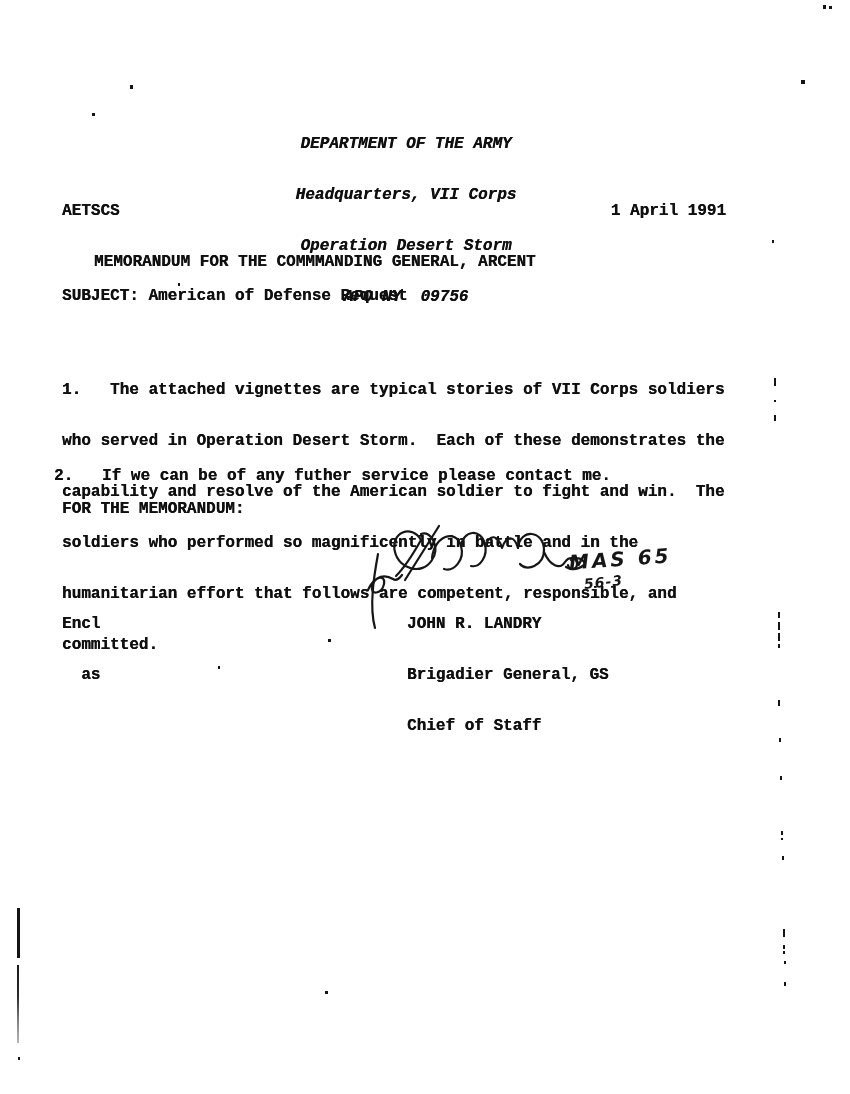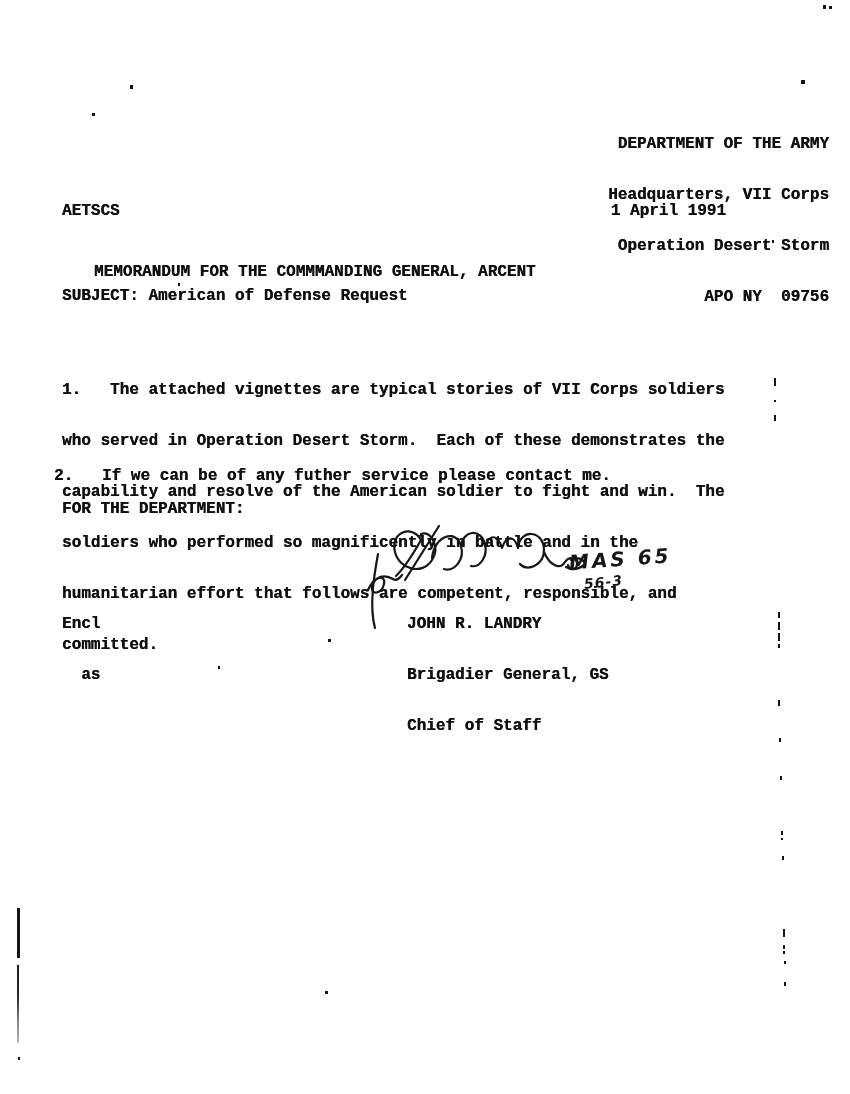--- a/index.html
+++ b/index.html
@@ -8,23 +8,23 @@
     width:850px;height:1094px;
     background:#ffffff;
     overflow:hidden;
     font-family:"Liberation Mono", monospace;
     font-weight:700;
     font-size:16px;
     line-height:17px;
     color:#101010;
   }
   .t{position:absolute;white-space:pre;text-shadow:0.3px 0 0 currentColor;}
-  .letterhead{left:17px;top:102px;width:812px;text-align:right;}
+  .letterhead{left:0;top:102px;width:812px;text-align:center;font-style:italic;}
   .symbol-date{left:62px;top:203px;width:664px;display:flex;justify-content:space-between;gap:44px;}
-  .memo-line{left:62px;top:264px;padding-left:32px;}
+  .memo-line{left:62px;top:254px;padding-left:32px;}
   .subject-line{left:62px;top:288px;}
   .para1{left:62px;top:348px;}
   .para2{left:54px;top:468px;}
   .closing{left:62px;top:501px;}
   .encl{left:62px;top:582px;text-align:right;}
   .sigblock{left:407px;top:582px;}
   .signature-svg{position:absolute;left:366px;top:524px;pointer-events:none;}
   .hand{position:absolute;font-family:"DejaVu Sans",sans-serif;font-style:italic;font-weight:700;color:#161616;}
   .hand1{left:569px;top:551px;font-size:20px;letter-spacing:3px;transform:rotate(-4deg);}
   .hand2{left:584px;top:574px;font-size:14px;letter-spacing:1px;transform:rotate(-6deg);}
@@ -57,21 +57,21 @@
     <div>1.   The attached vignettes are typical stories of VII Corps soldiers</div>
     <div>who served in Operation Desert Storm.  Each of these demonstrates the</div>
     <div>capability and resolve of the American soldier to fight and win.  The</div>
     <div>soldiers who performed so magnificently in battle and in the</div>
     <div>humanitarian effort that follows are competent, responsible, and</div>
     <div>committed.</div>
   </div>
 
   <div class="t para2">2.   If we can be of any futher service please contact me.</div>
 
-  <div class="t closing">FOR THE DEPARTMENT:</div>
+  <div class="t closing">FOR THE MEMORANDUM:</div>
 
   <div class="t encl">
     <div>Encl</div>
     <div>as</div>
   </div>
 
   <svg class="signature-svg" width="232" height="112" viewBox="0 0 232 112" fill="none" stroke="#161616" stroke-width="2.2" stroke-linecap="round" stroke-linejoin="round">
     <path d="M12,30 C8,52 3,82 9,104"></path>
     <path d="M2,66 C8,52 20,50 18,60 C16,70 4,72 6,62 C9,52 19,50 27,55 C30,57 33,55 36,51"></path>
     <path d="M30,52 C38,44 46,32 55,16"></path>

